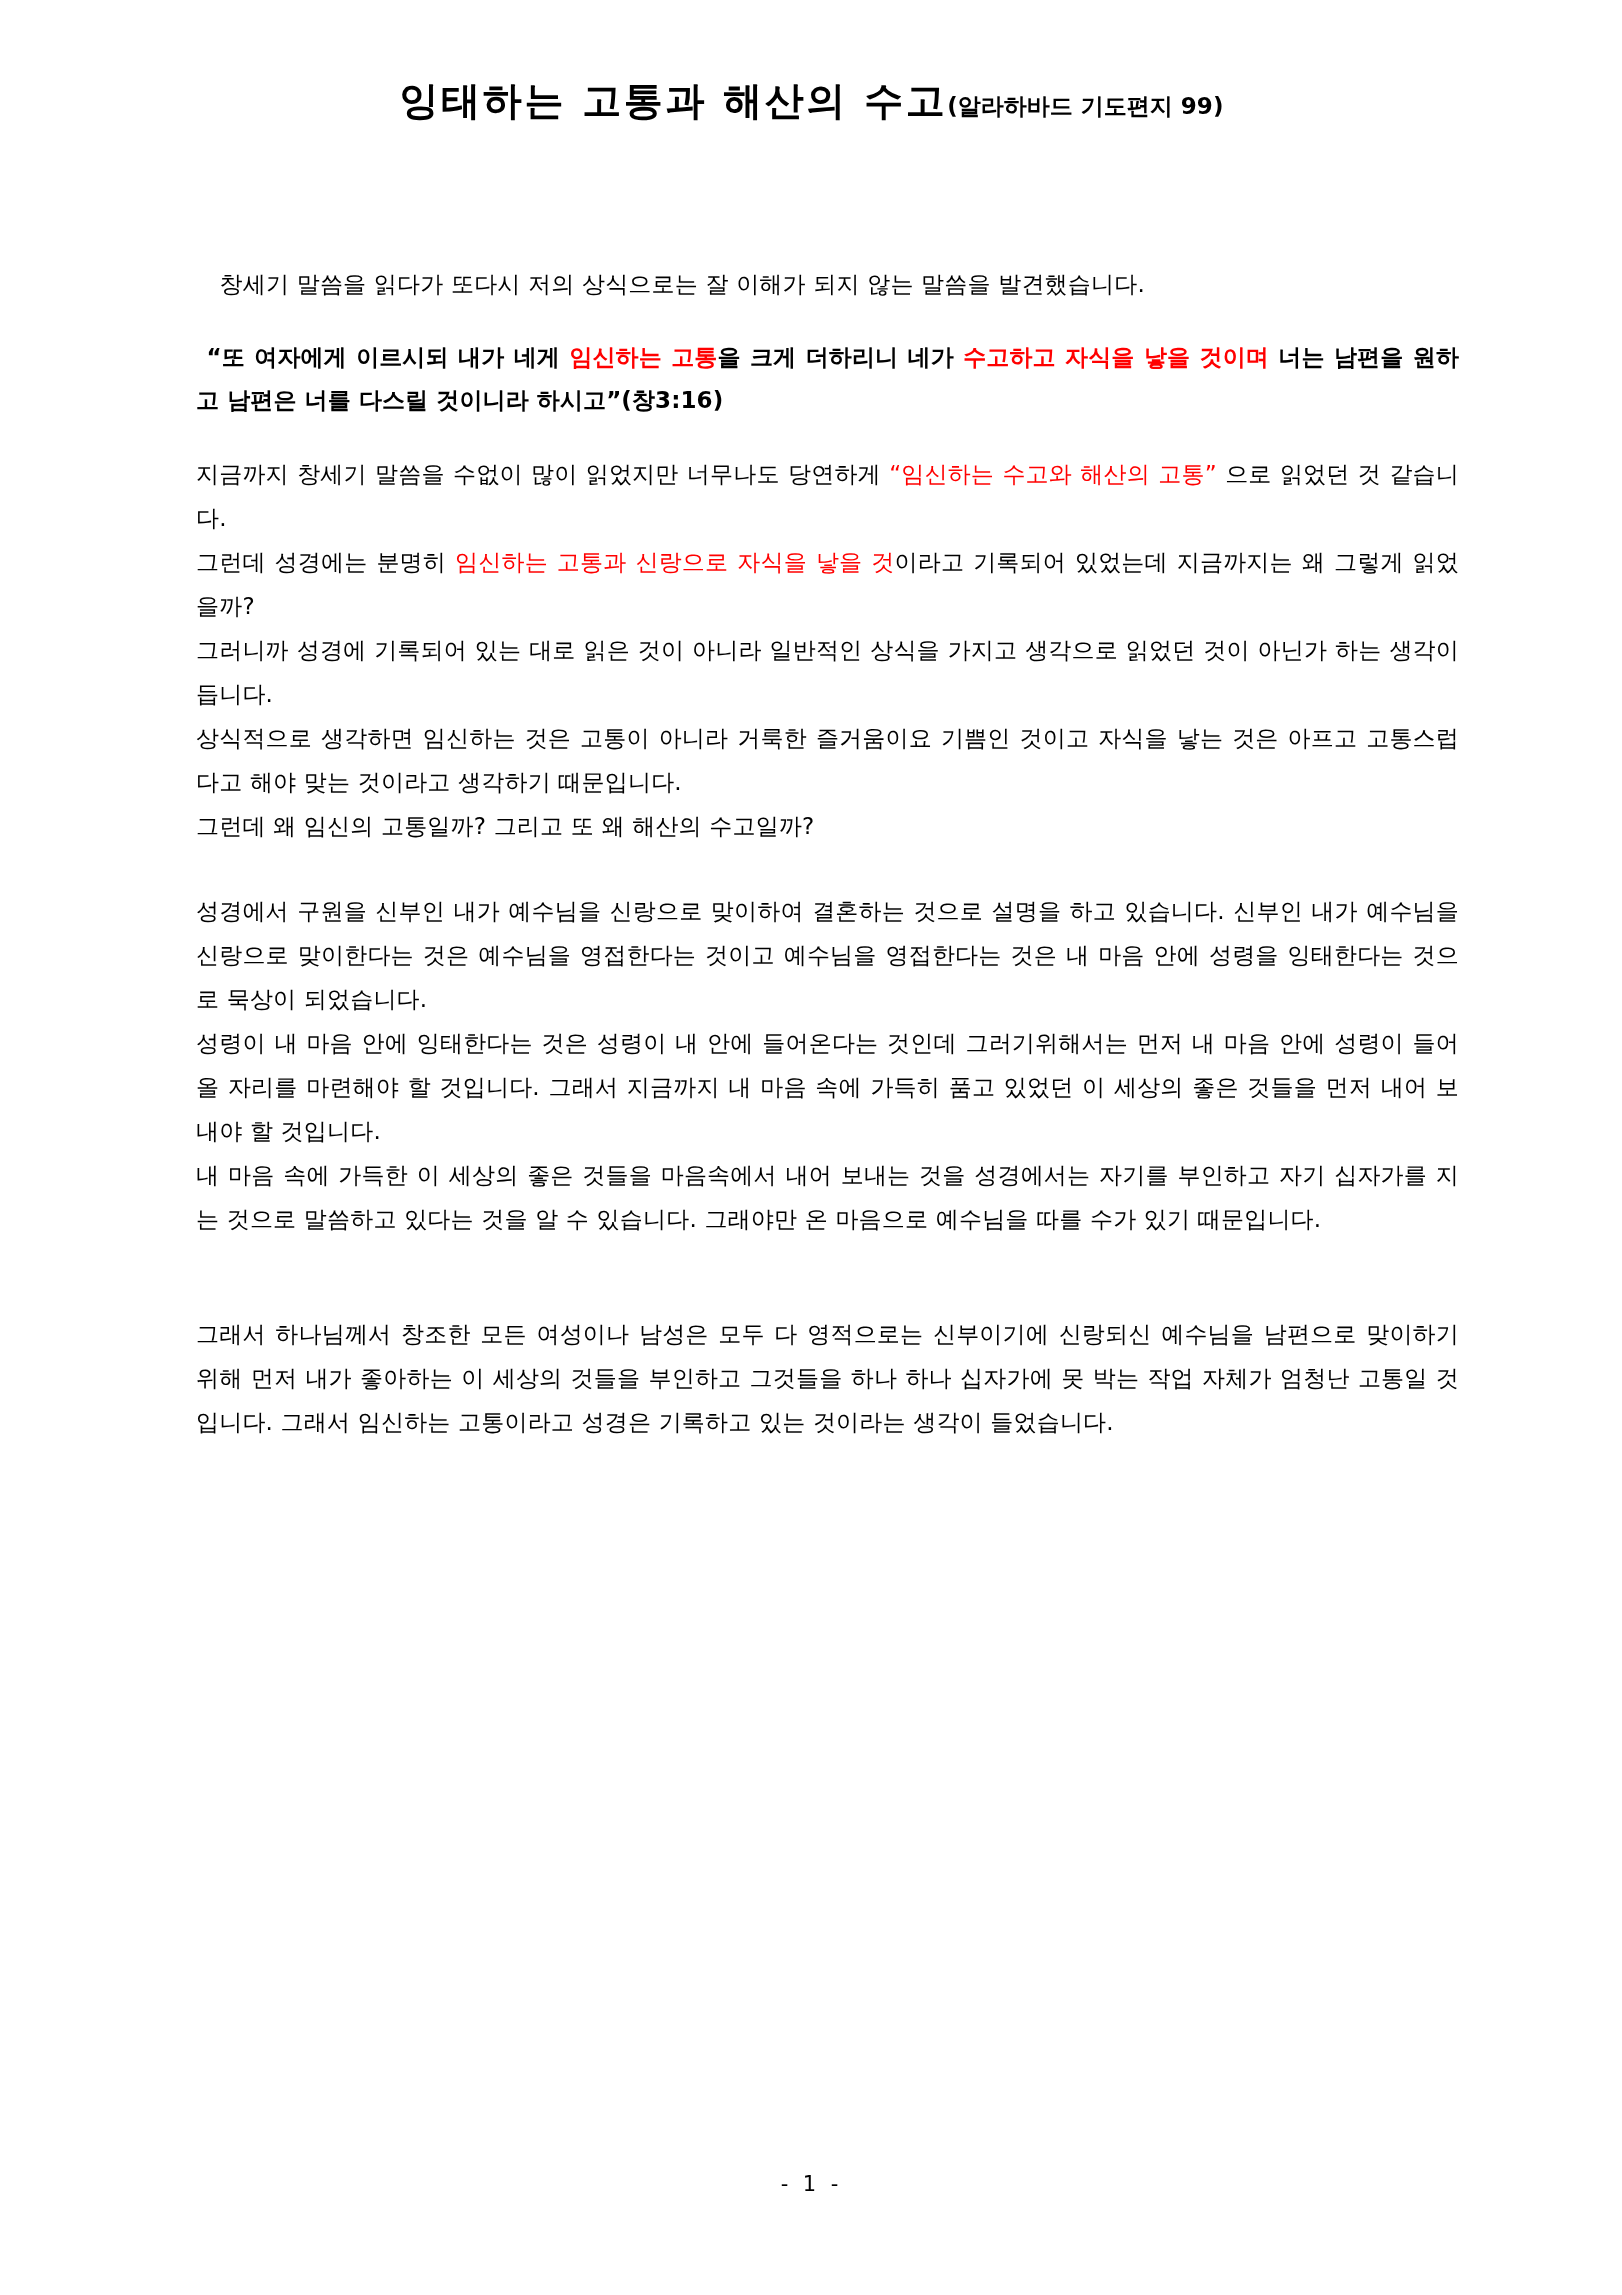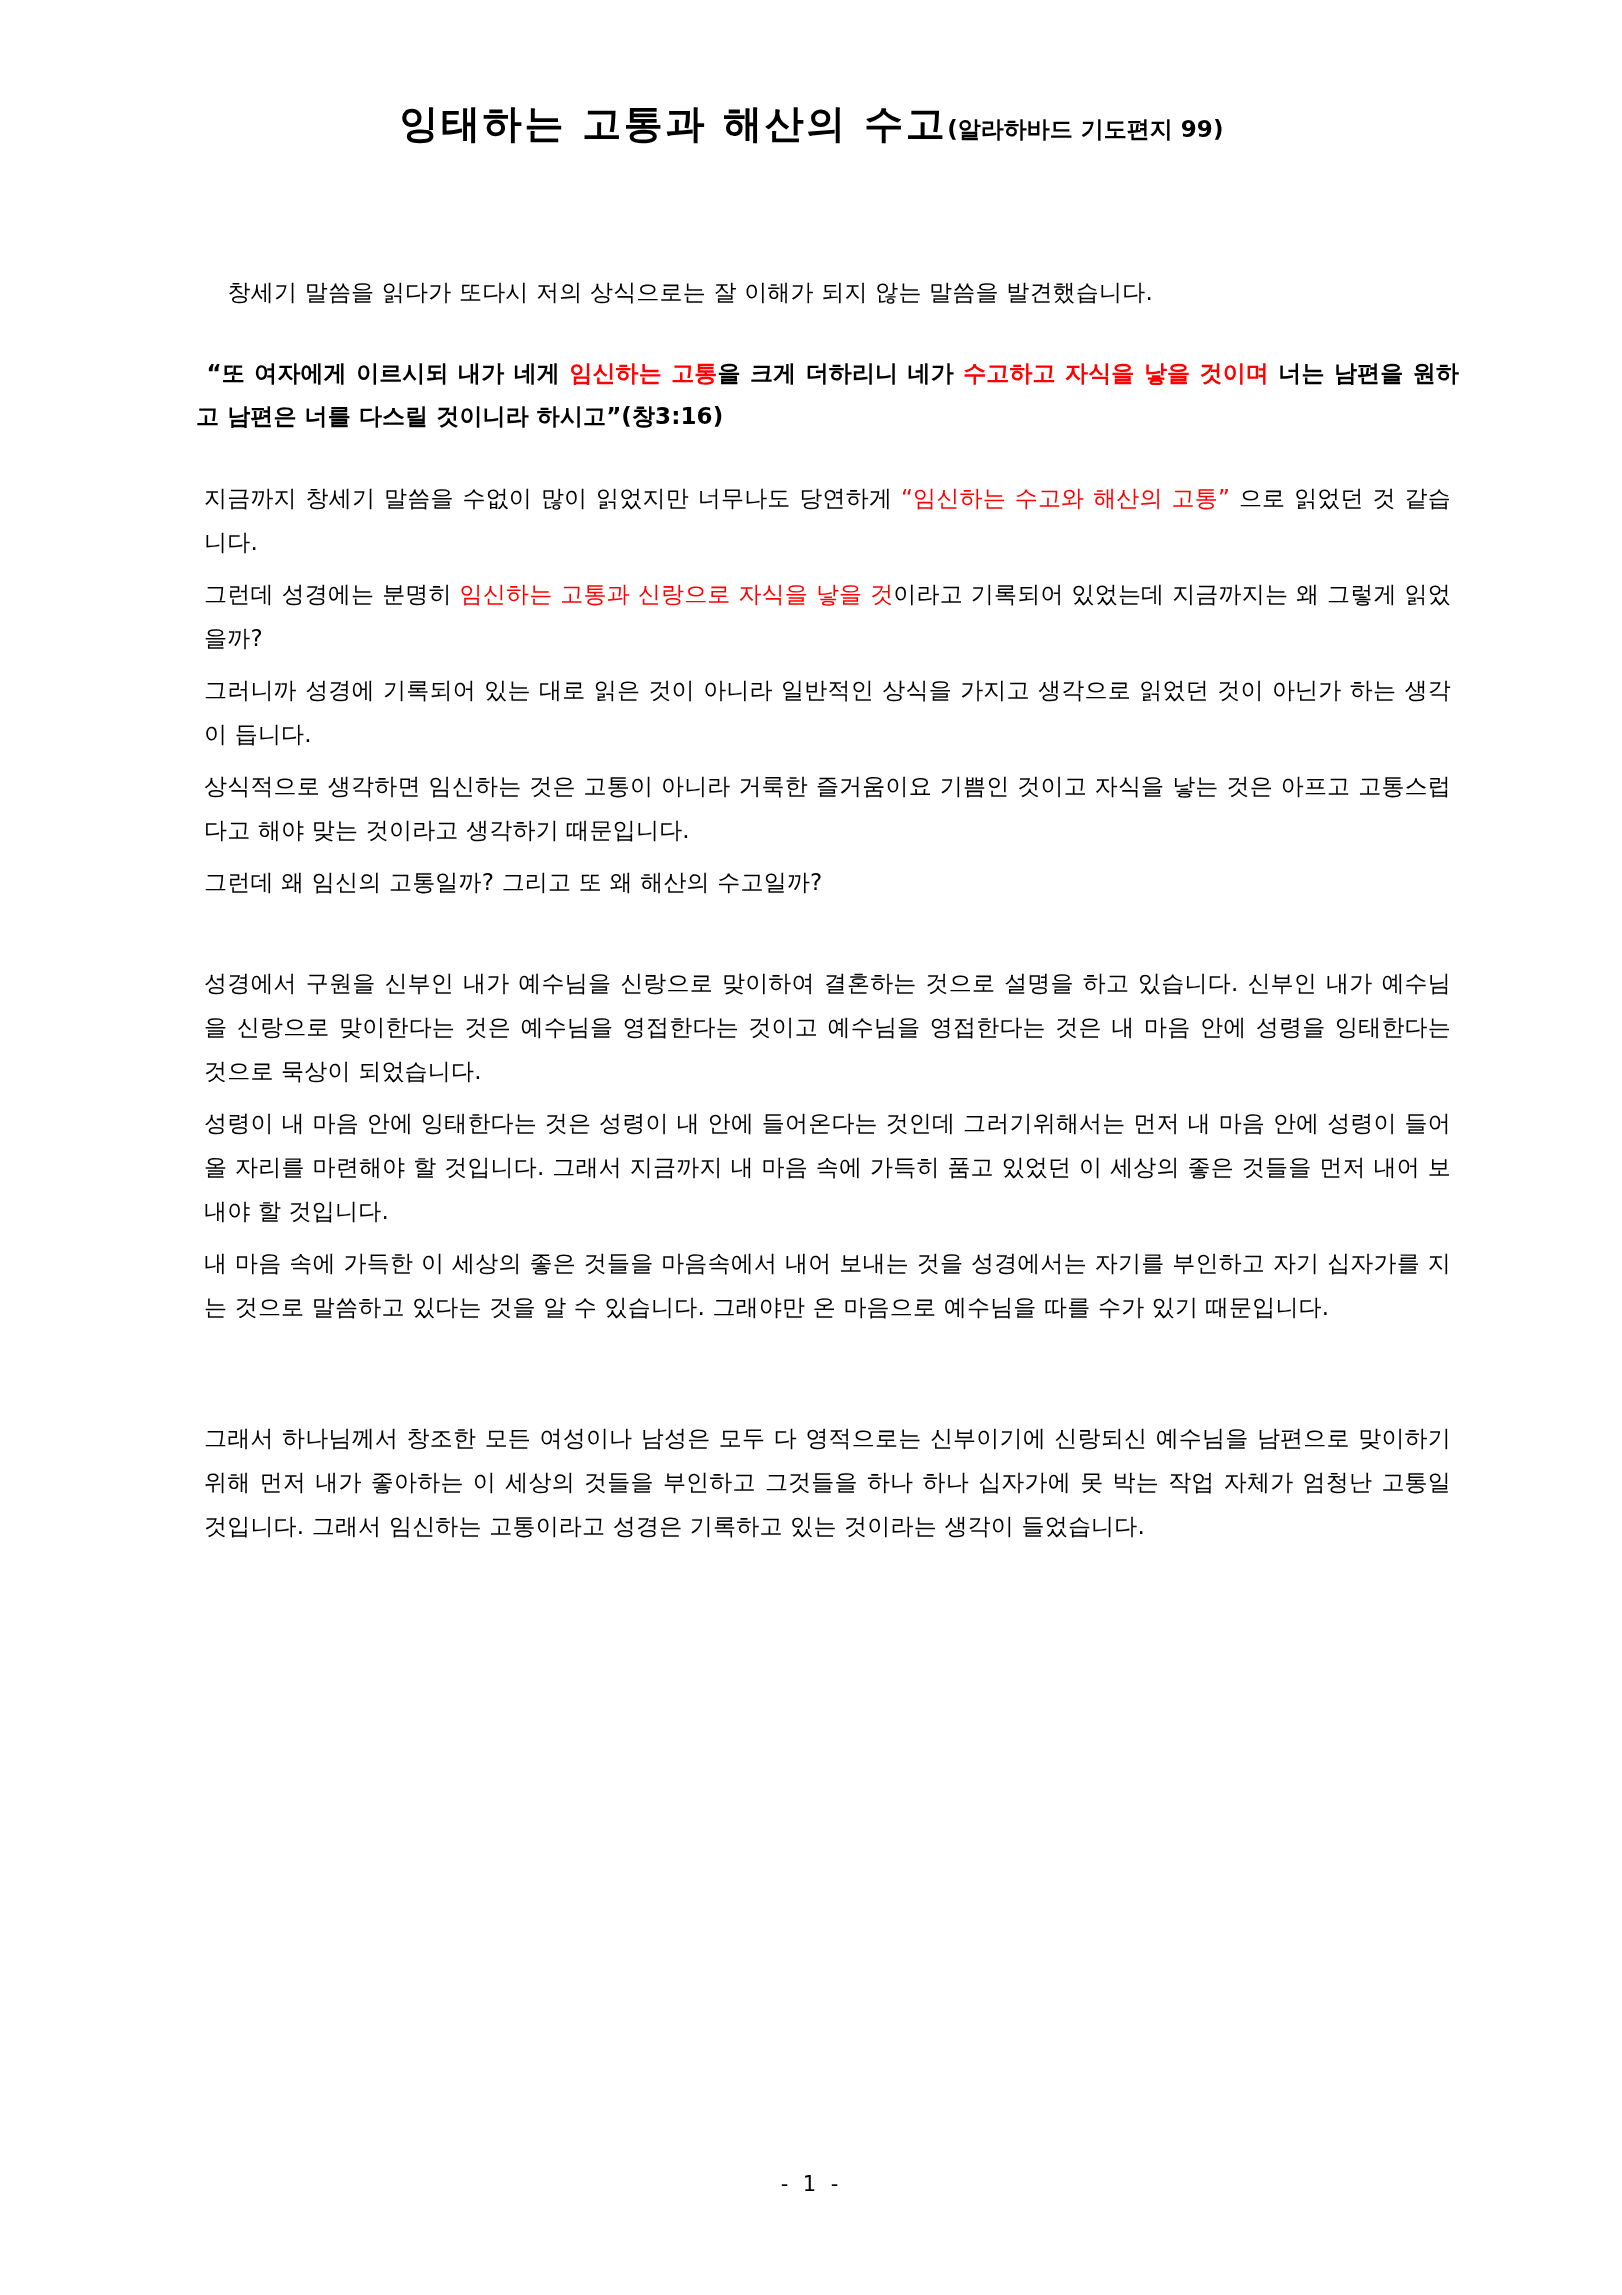--- a/index.html
+++ b/index.html
@@ -24,42 +24,42 @@
     position: absolute;
     left: 196px;
     top: 0;
     width: 1263px;
   }
 
   
   .doc-title {
     text-align: center;
     margin: 0;
-    padding-top: 103px;
+    padding-top: 80px;
     white-space: nowrap;
     line-height: 1.1;
   }
   .doc-title .main {
     font-size: 39px;
     font-weight: bold;
     letter-spacing: 2.6px;
     color: #000000;
     font-family: "DejaVu Sans", "Liberation Sans", sans-serif;
   }
   .doc-title .sub {
     font-size: 23px;
     font-weight: bold;
     color: #000000;
     letter-spacing: 0px;
     vertical-align: baseline;
   }
 
   
   p.para {
-    margin: 8px;
+    margin: 0;
     font-size: 23px;
     line-height: 44px;
     color: #000000;
     text-align: justify;
     text-justify: inter-character;
     word-break: break-all;
     letter-spacing: 0.2px;
   }
   p.indent {
     text-indent: 23.6px;

